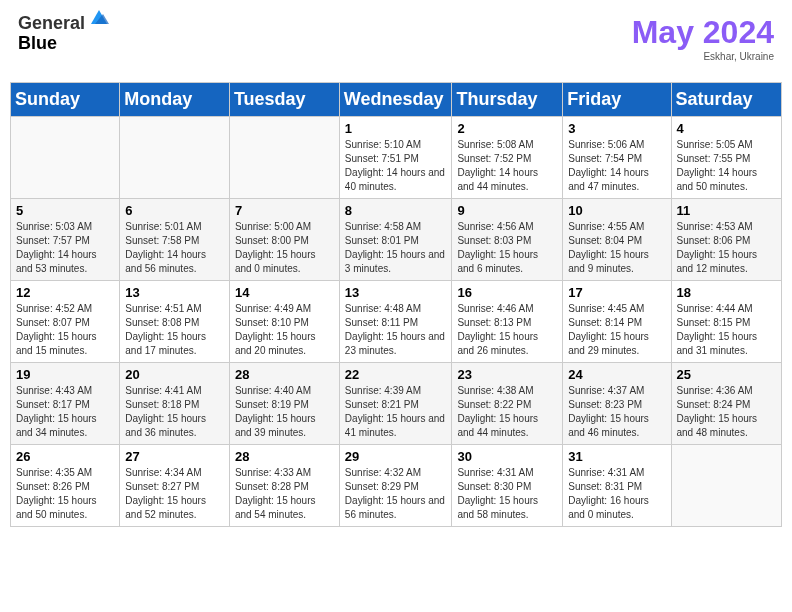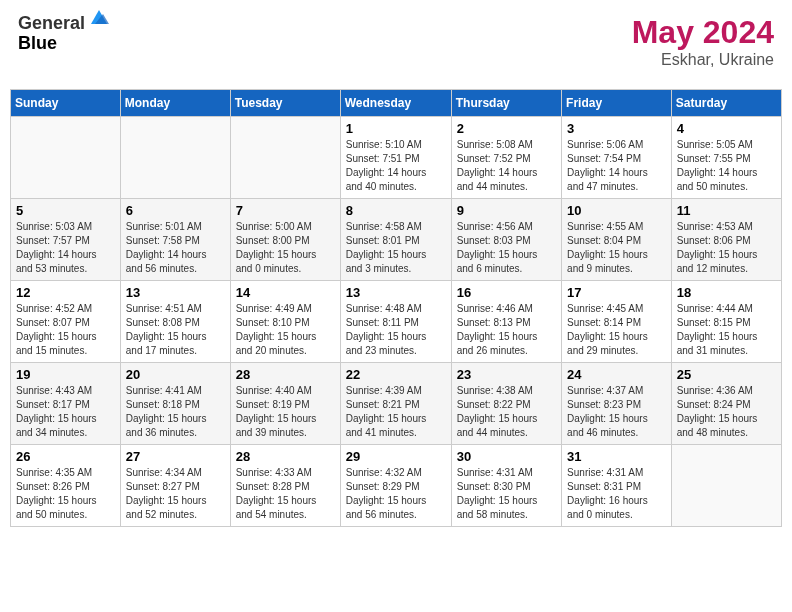--- a/index.html
+++ b/index.html
@@ -41,34 +41,34 @@
       height: 24px;
       margin-left: 2px;
       margin-top: -8px;
     }
     .title-block {
       text-align: right;
     }
     .month-year {
       font-size: 32px;
       font-weight: bold;
-      color: #be185d;
+      color: #8b5cf6;
     }
     .location {
-      font-size: 16px;
+      font-size: 10px;
       color: #555;
     }
     .calendar {
       width: 100%;
       border-collapse: collapse;
     }
     .calendar th {
       background: #1565C0;
       color: #fff;
-      font-size: 12px;
+      font-size: 18px;
       font-weight: bold;
       padding: 6px 4px;
       text-align: left;
       border: 1px solid #ccc;
     }
     .calendar td {
       vertical-align: top;
       border: 1px solid #ccc;
       padding: 4px 5px;
       width: 113px;

